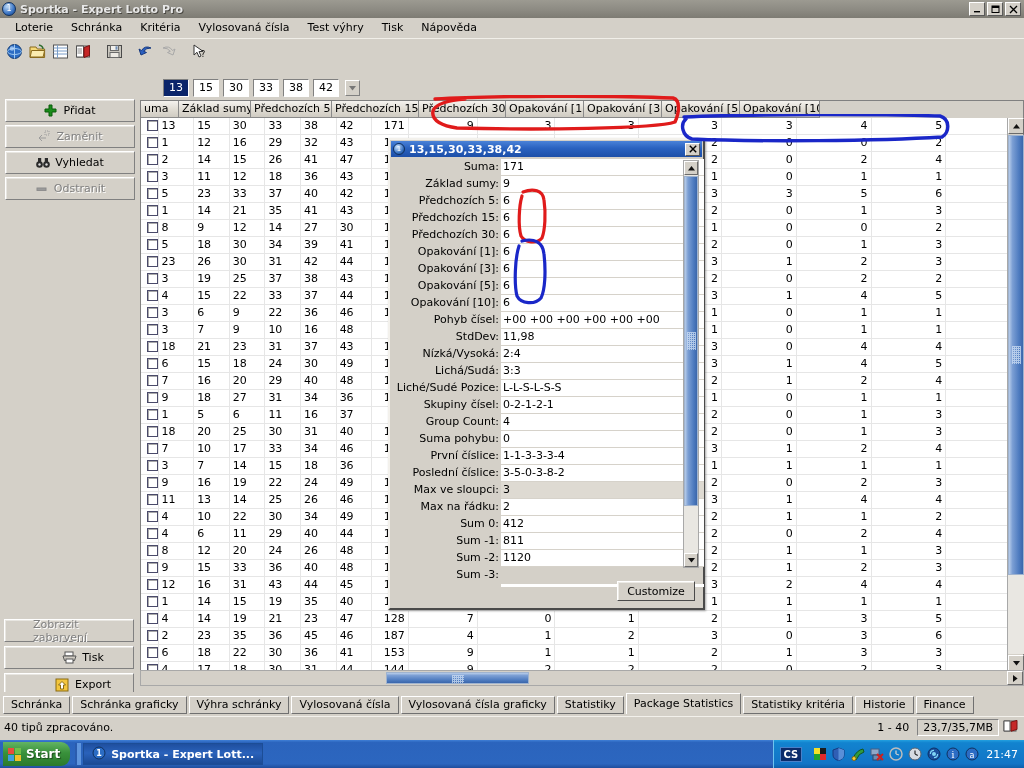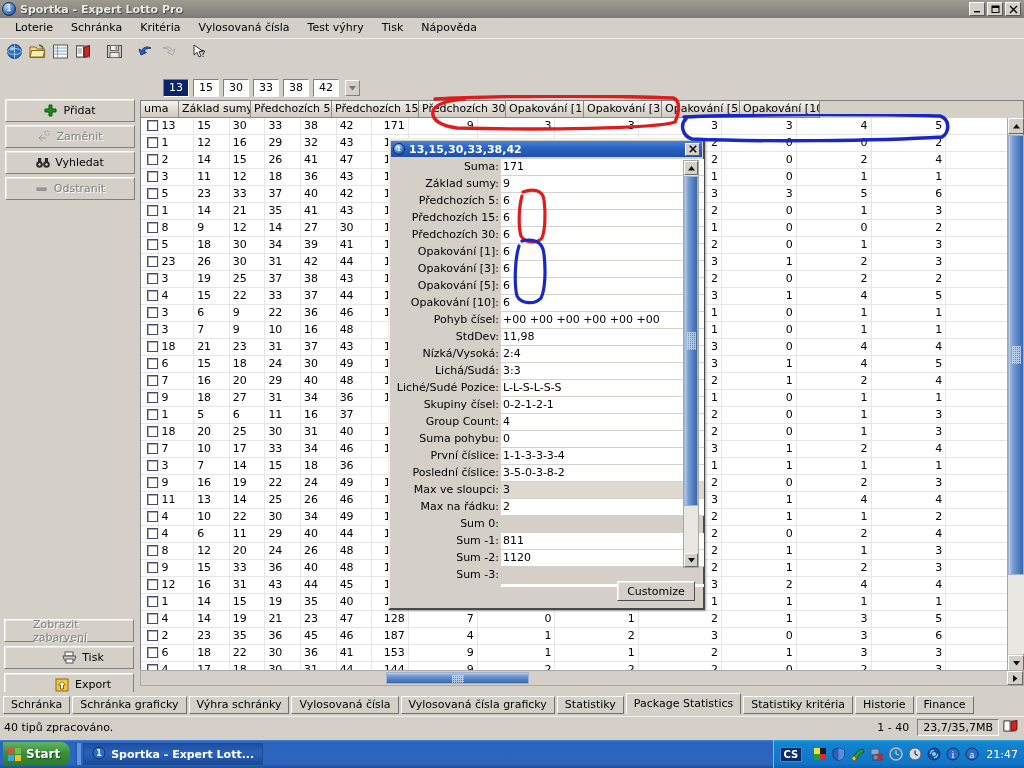--- a/index.html
+++ b/index.html
@@ -1269,20 +1269,21 @@
           <div class="prop">
             <div class="pl">Max ve sloupci:</div>
             <div class="pv" style="background: rgb(222, 218, 210);">3</div>
           </div>
           <div class="prop">
             <div class="pl">Max na řádku:</div>
             <div class="pv">2</div>
           </div>
           <div class="prop">
             <div class="pl">Sum 0:</div>
+            <div class="pv">412</div>
           </div>
           <div class="prop">
             <div class="pl">Sum -1:</div>
             <div class="pv">811</div>
           </div>
           <div class="prop">
             <div class="pl">Sum -2:</div>
             <div class="pv">1120</div>
           </div>
           <div class="prop">

